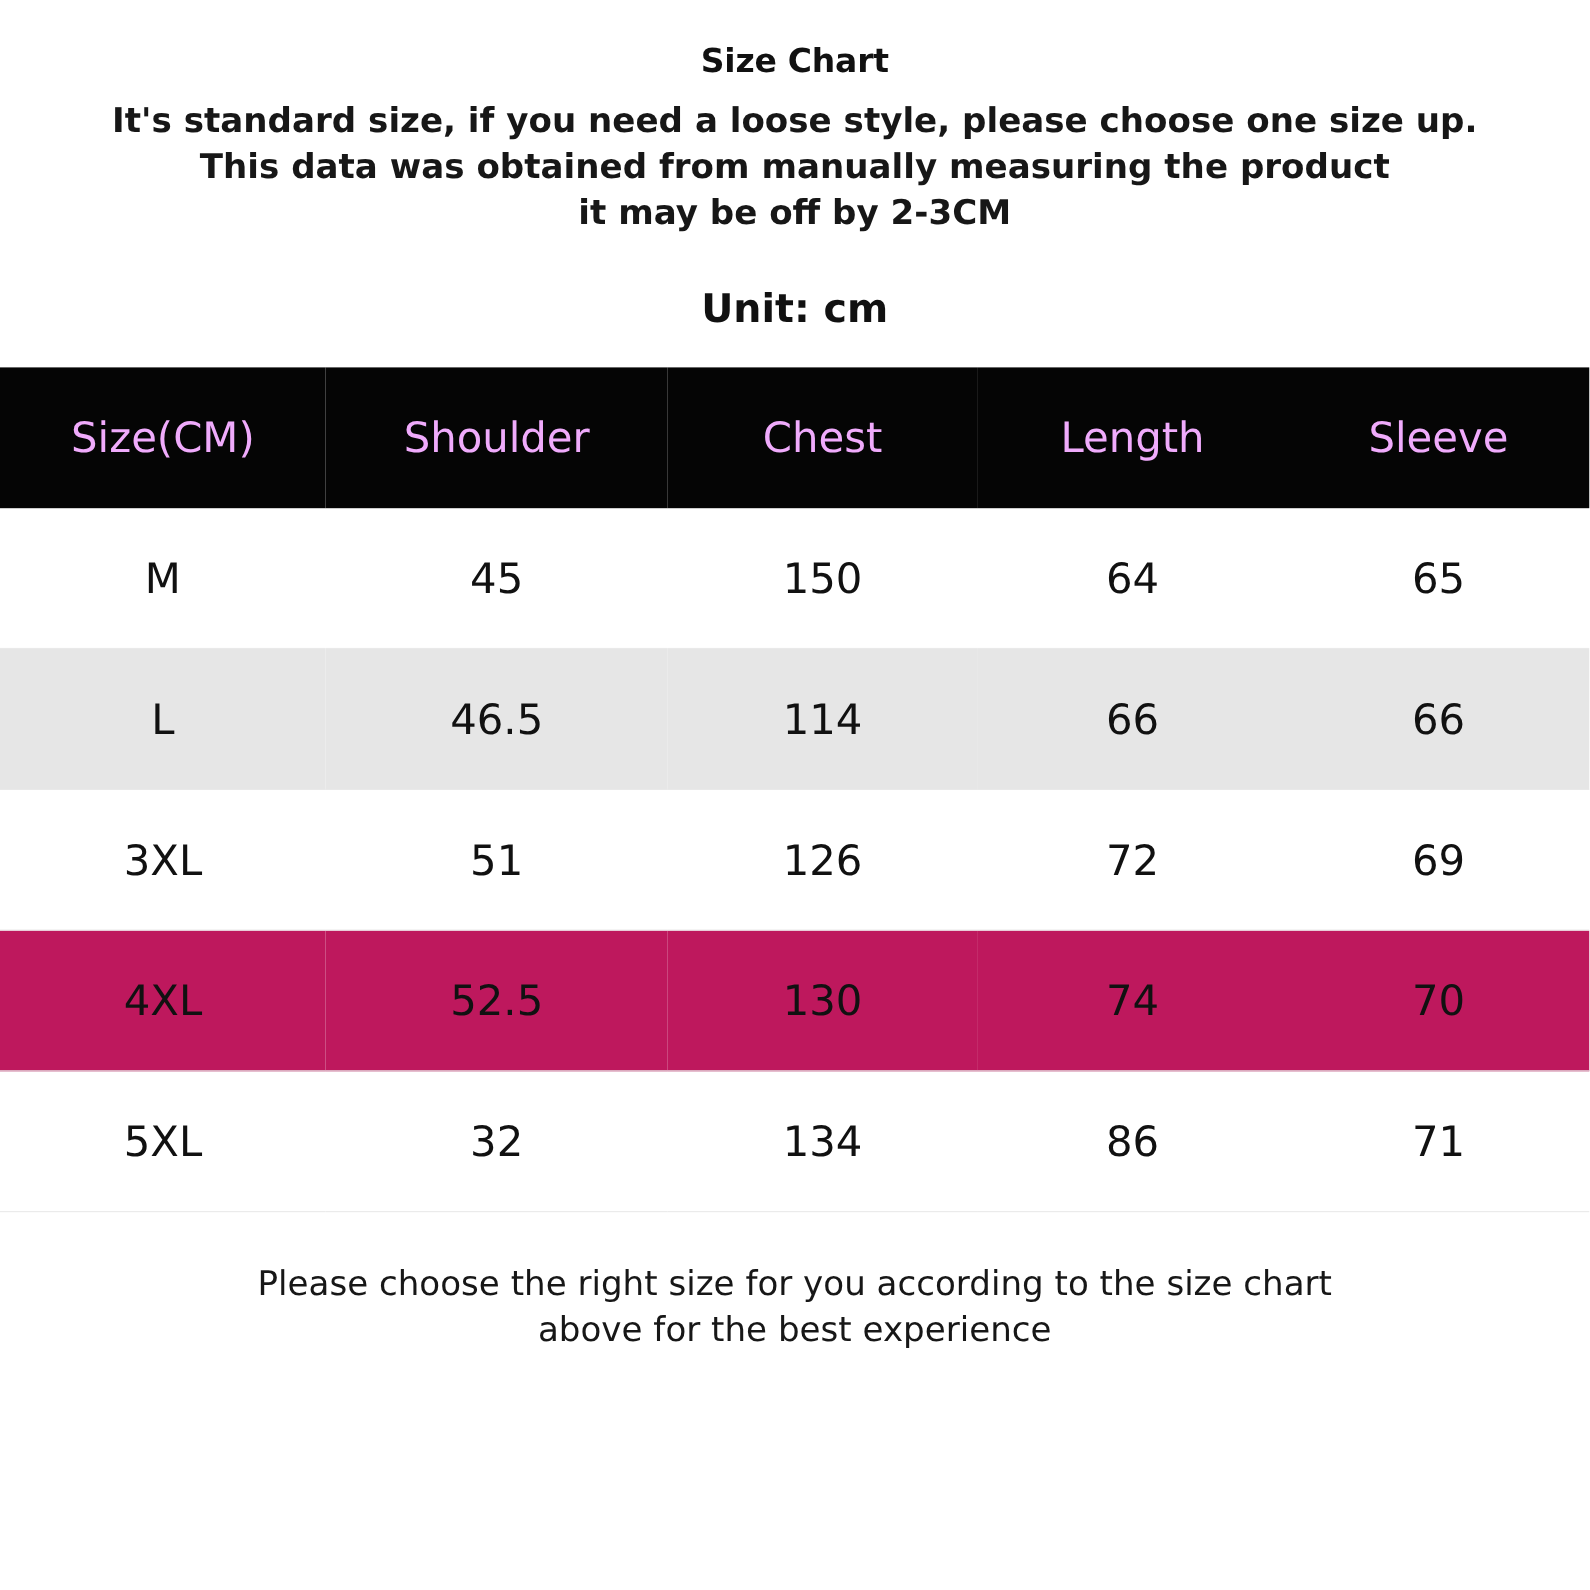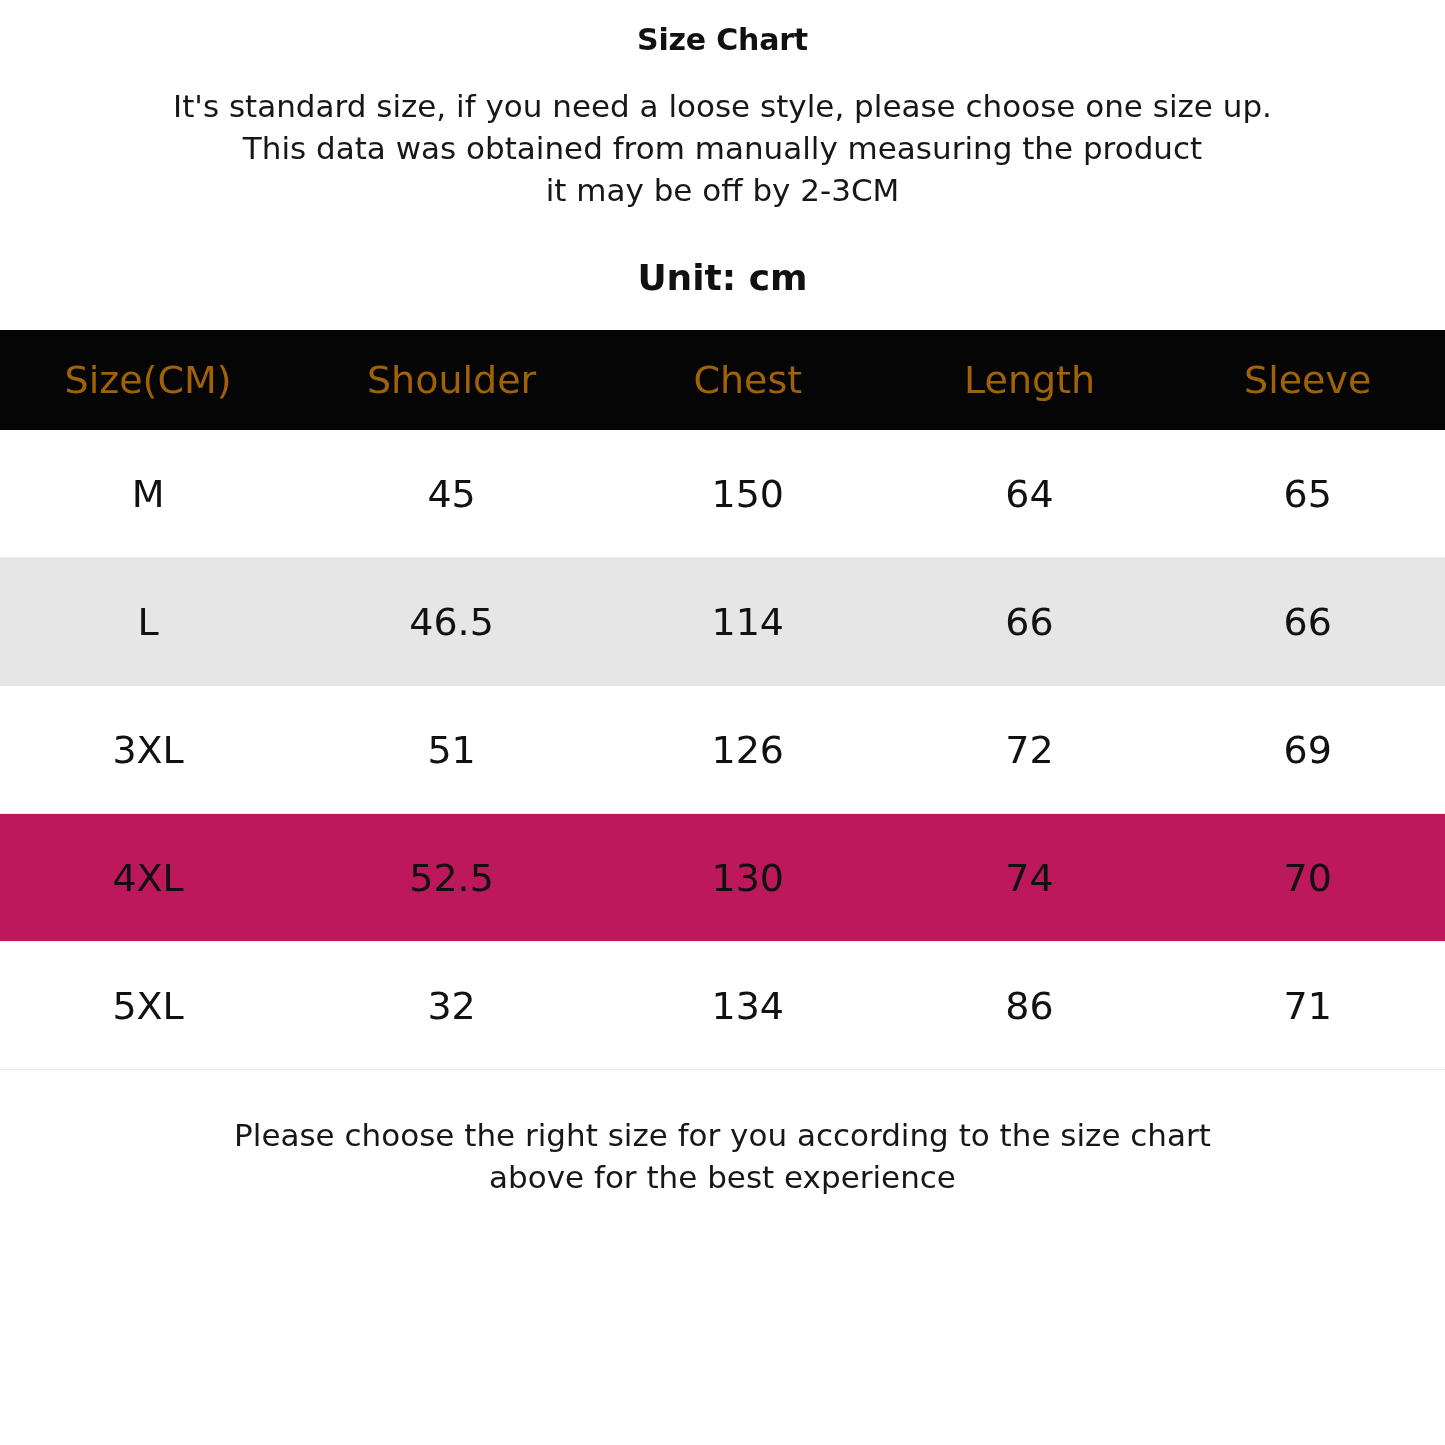--- a/index.html
+++ b/index.html
@@ -20,30 +20,30 @@
     position: relative;
     box-sizing: border-box;
     display: flex;
     flex-direction: column;
     align-items: center;
   }
   .chart-title {
     font-size: 30px;
     font-weight: bold;
     text-align: center;
-    margin-top: 22px;
+    margin-top: 38px;
     letter-spacing: -0.2px;
   }
   .intro {
-    margin-top: 28px;
+    margin-top: 16px;
     text-align: center;
     font-size: 31px;
     line-height: 42px;
     color: #171717;
-    font-weight: 400;
+    font-weight: 700;
   }
   .intro div {
     white-space: nowrap;
   }
   .unit {
     margin-top: 46px;
     font-size: 36px;
     font-weight: bold;
     text-align: left;
   }
@@ -53,24 +53,24 @@
     width: 1445px;
     table-layout: fixed;
   }
   table.size-table col.c0 { width: 20.5%; }
   table.size-table col.c1 { width: 21.5%; }
   table.size-table col.c2 { width: 19.5%; }
   table.size-table col.c3 { width: 19.5%; }
   table.size-table col.c4 { width: 19.0%; }
   table.size-table thead th {
     background: #050505;
-    color: #a16207;
+    color: #f0abfc;
     font-size: 38px;
     font-weight: 400;
-    height: 100px;
+    height: 128px;
     text-align: center;
     vertical-align: middle;
     padding: 0;
   }
   table.size-table tbody td {
     height: 127px;
     text-align: center;
     vertical-align: middle;
     font-size: 38px;
     font-weight: 400;

